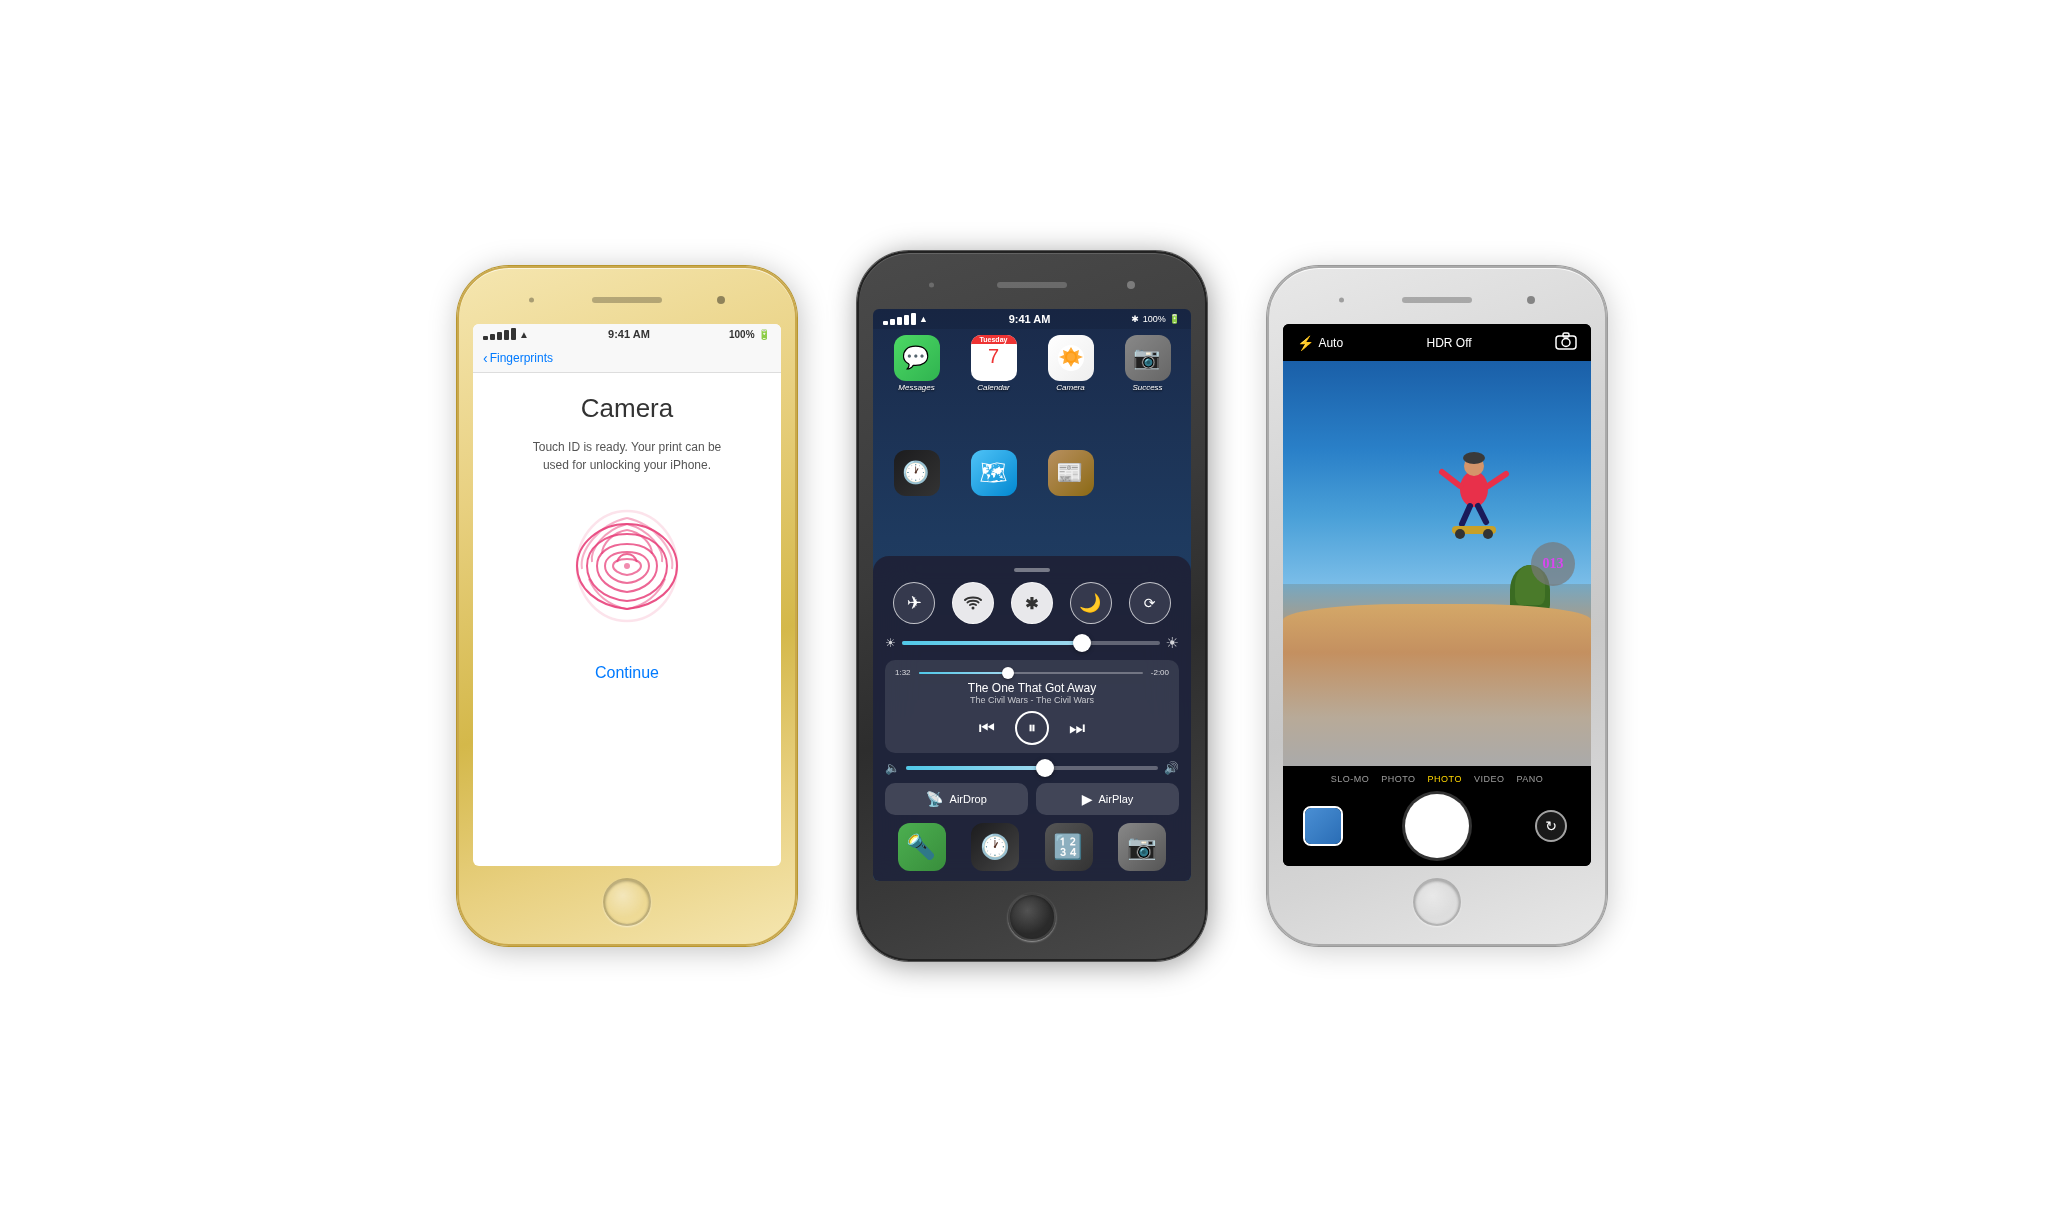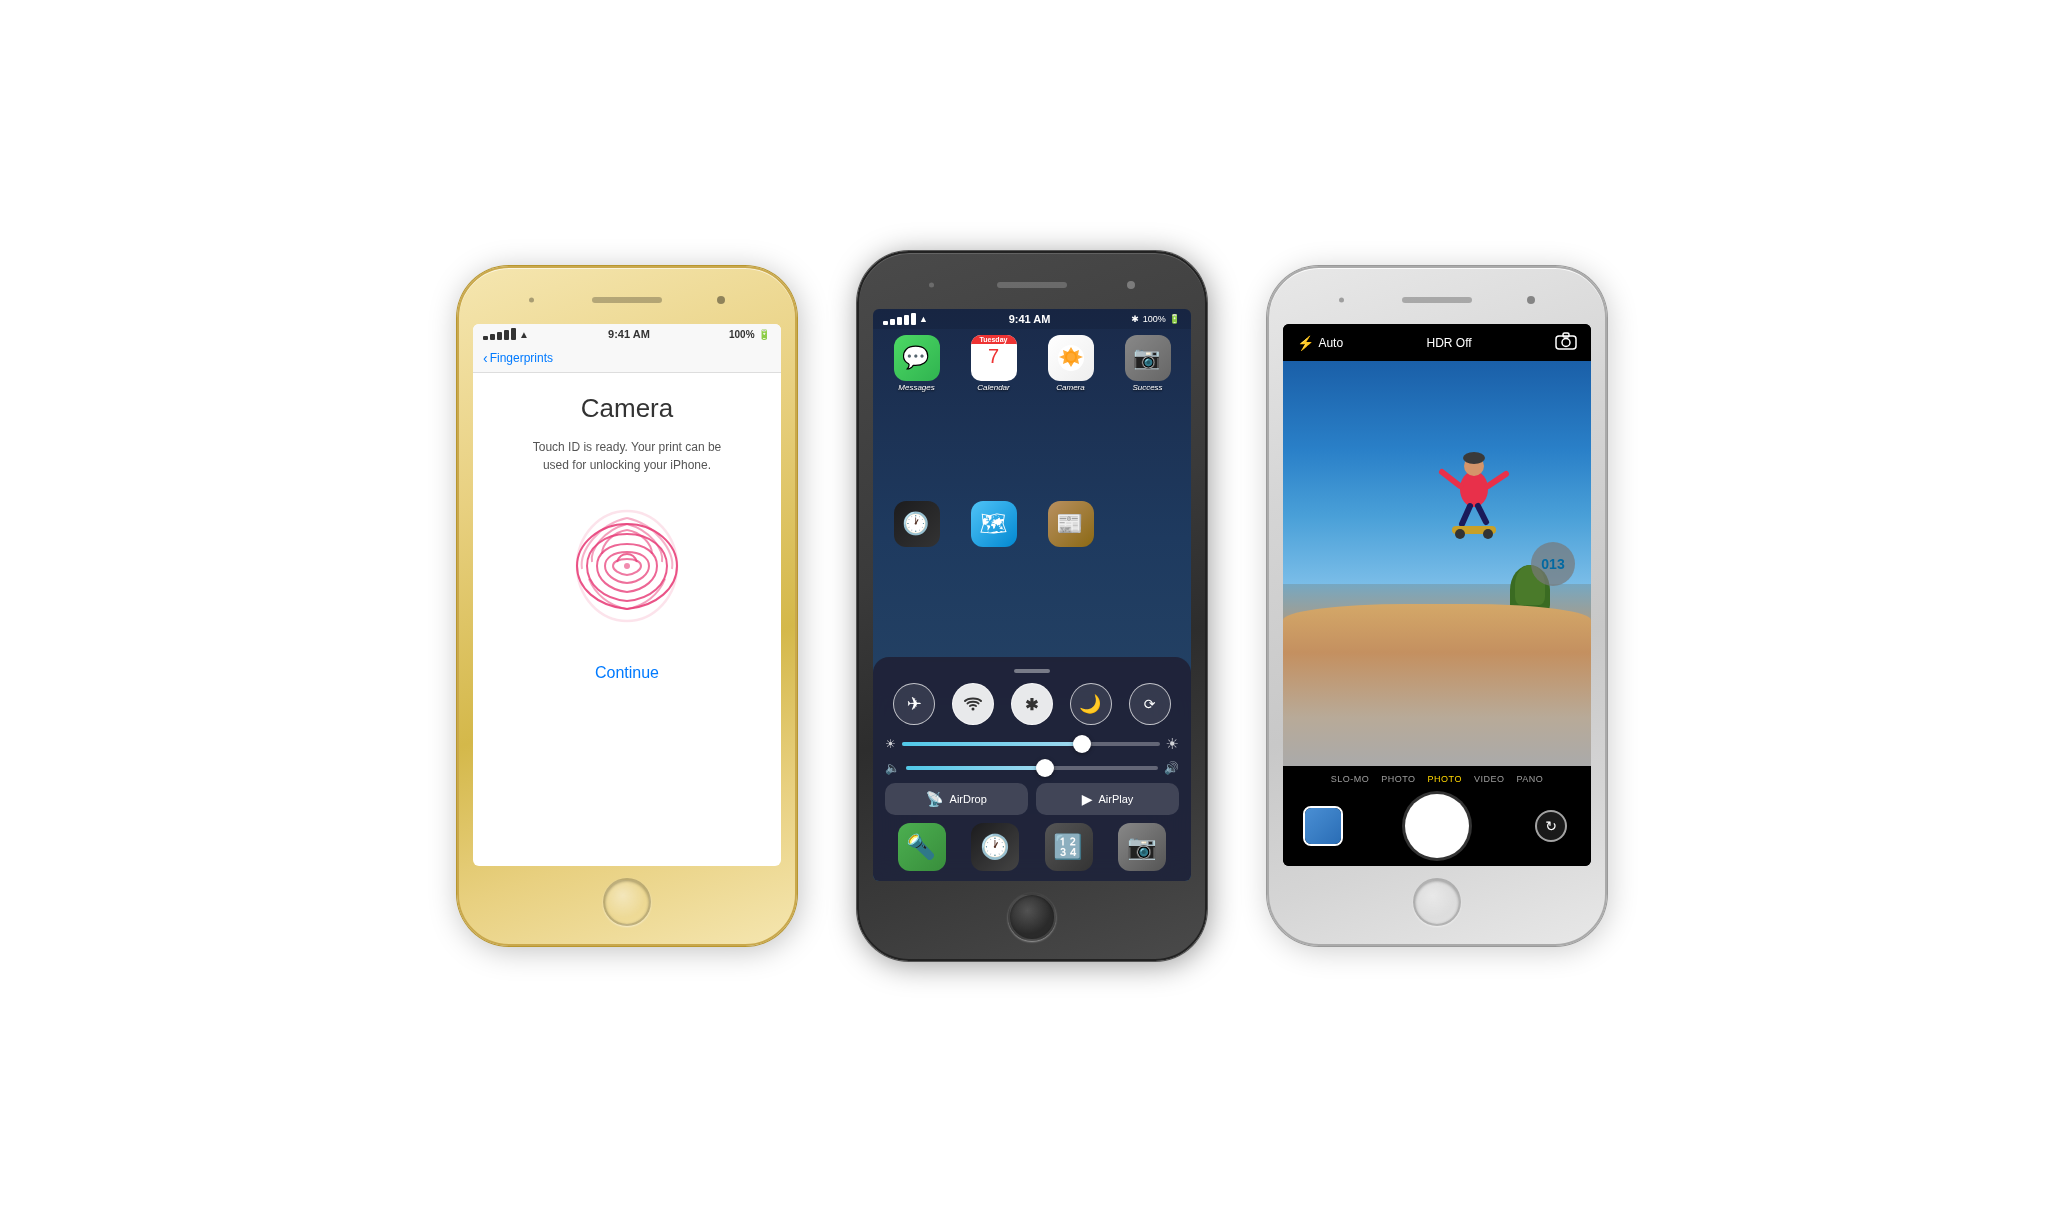--- a/index.html
+++ b/index.html
@@ -415,23 +415,24 @@
       right: 16px;
       top: 50%;
       transform: translateY(-50%);
       width: 44px;
       height: 44px;
       border-radius: 50%;
       background: rgba(120,120,120,0.7);
       display: flex;
       align-items: center;
       justify-content: center;
-      color: #0369a1;
+      color: #d946ef;
       font-size: 14px;
       font-weight: 600;
+      font-family: Liberation Serif, serif;
     }
     .camera-bottom {
       background: #000;
       padding: 8px 10px;
     }
     .camera-modes {
       display: flex;
       justify-content: center;
       gap: 12px;
       margin-bottom: 10px;
@@ -660,20 +661,38 @@
 
           <div class="cc-slider-row">
             <span class="cc-slider-icon">☀</span>
             <div class="cc-slider">
               <div class="cc-slider-fill" style="width:70%;"></div>
               <div class="cc-slider-thumb" style="left:calc(70% - 9px);"></div>
             </div>
             <span class="cc-slider-icon" style="font-size:15px;">☀</span>
           </div>
 
+          <div class="cc-music-section">
+            <div class="cc-music-time">
+              <span>1:32</span>
+
+              <div style="flex:1;height:2px;background:rgba(255,255,255,0.3);margin:0 8px;align-self:center;border-radius:1px;position:relative;">
+                <div style="width:40%;height:100%;background:linear-gradient(90deg,#50c8e8,#a0d8ef);border-radius:1px;"></div>
+                <div style="width:12px;height:12px;border-radius:50%;background:#fff;position:absolute;top:50%;left:40%;transform:translate(-50%,-50%);box-shadow:0 1px 3px rgba(0,0,0,0.4);"></div>
+              </div>
+              <span>-2:00</span>
+            </div>
+            <div class="cc-music-title">The One That Got Away</div>
+            <div class="cc-music-artist">The Civil Wars - The Civil Wars</div>
+            <div class="cc-music-controls">
+              <div class="cc-ctrl-btn">⏮</div>
+              <div class="cc-play-btn">⏸</div>
+              <div class="cc-ctrl-btn">⏭</div>
+            </div>
+          </div>
 
           <div class="cc-volume-row">
             <span class="cc-slider-icon">🔈</span>
             <div class="cc-slider">
               <div class="cc-slider-fill" style="width:55%;"></div>
               <div class="cc-slider-thumb" style="left:calc(55% - 9px);"></div>
             </div>
             <span class="cc-slider-icon">🔊</span>
           </div>
 

